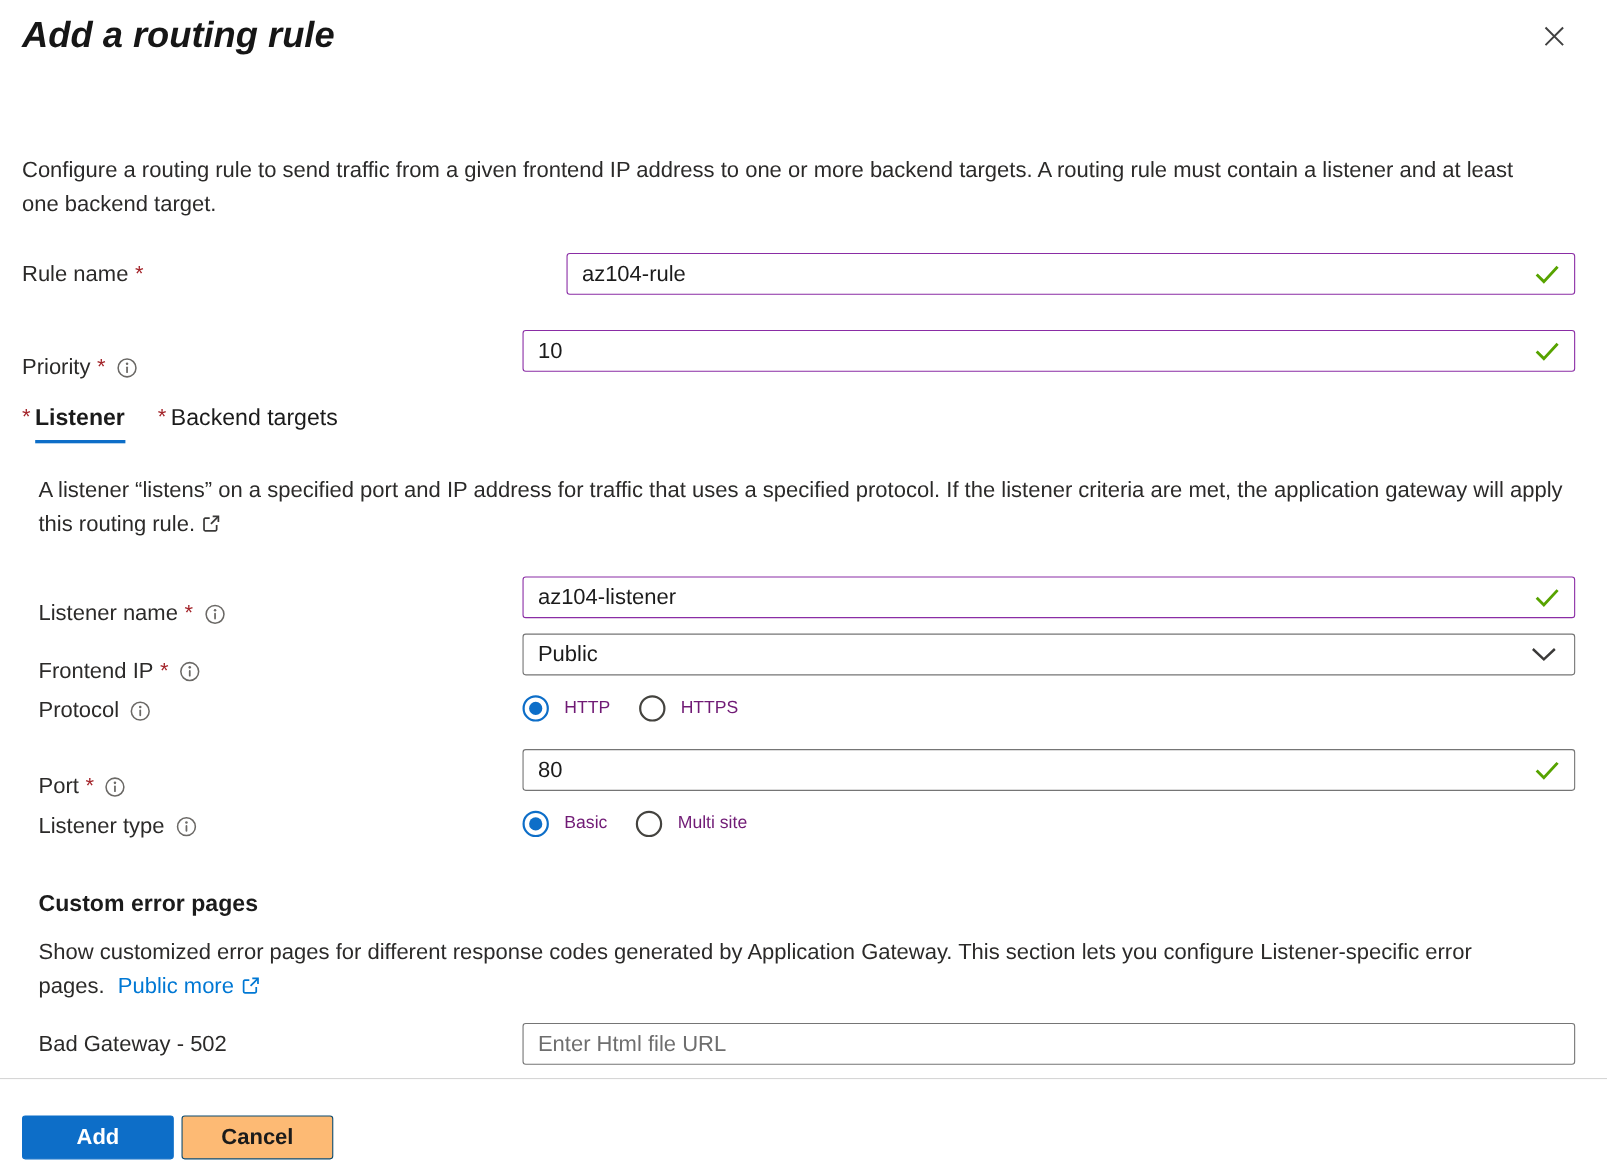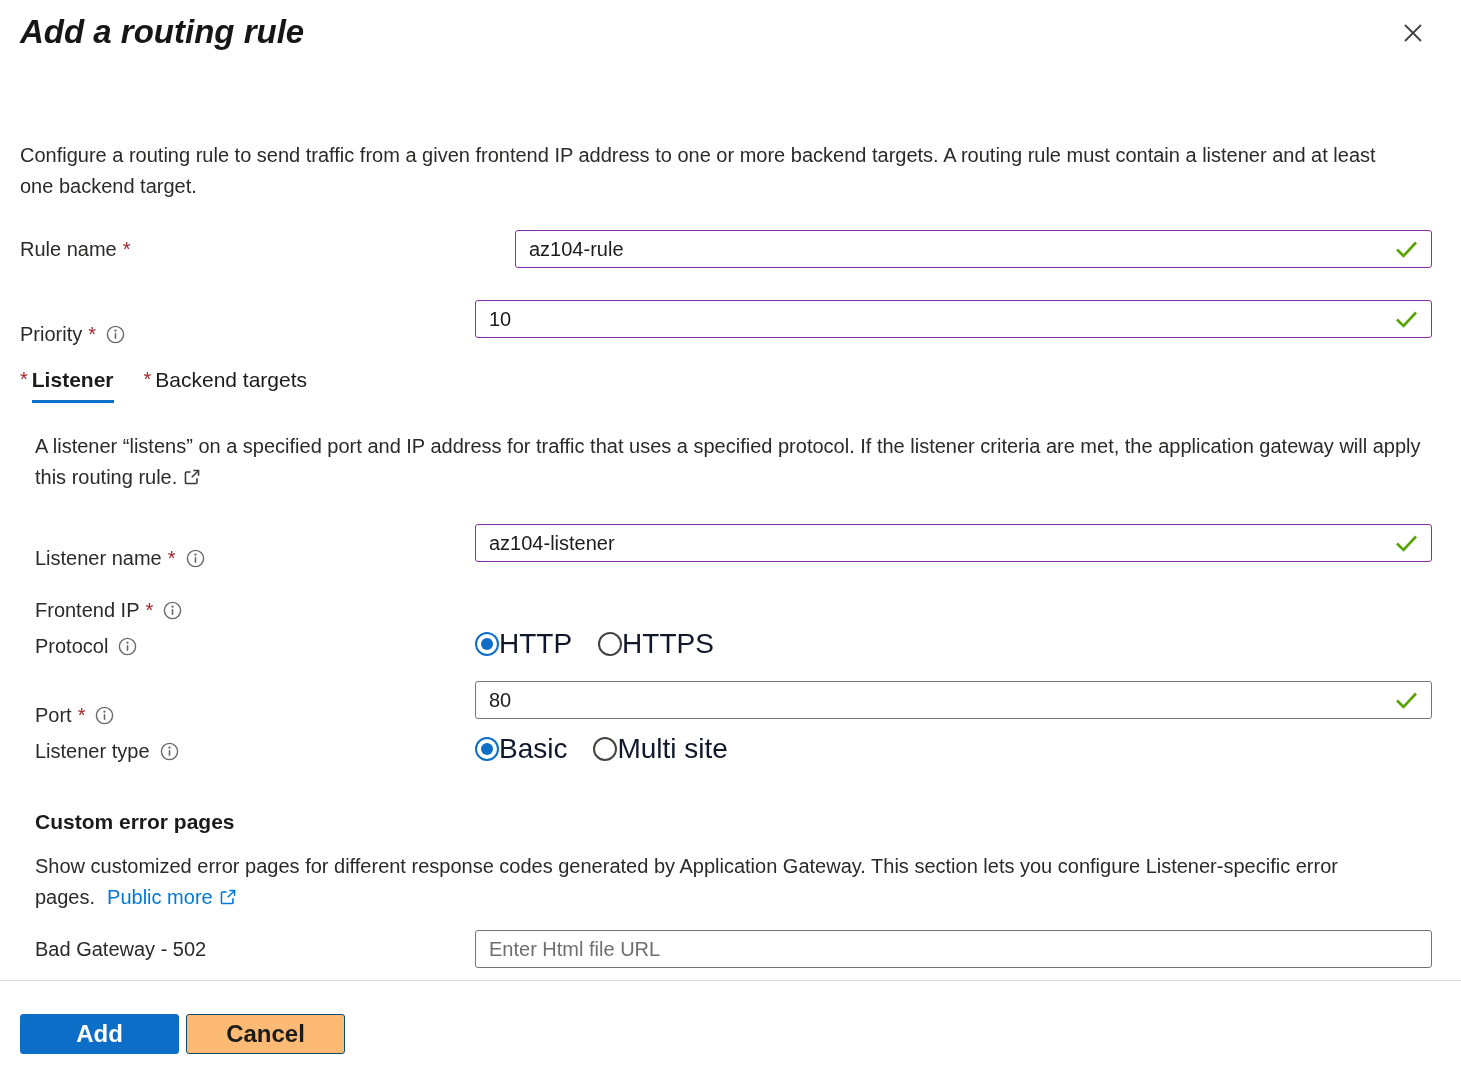--- a/index.html
+++ b/index.html
@@ -57,21 +57,21 @@
   
   .radio-group { display:flex; align-items:center; height:34px; }
   .radio-item { display:flex; align-items:center; margin-right:26px; cursor:pointer; }
   .radio-circle { width:24px; height:24px; border-radius:50%; border:2px solid #44433f; background:#fff; position:relative; flex:0 0 auto; }
   .radio-item.selected .radio-circle { border-color:#0d6ec8; }
   .radio-item.selected .radio-circle::after {
     content:""; position:absolute; left:50%; top:50%;
     width:12px; height:12px; margin:-6px 0 0 -6px;
     border-radius:50%; background:#0d6ec8;
   }
-  .radio-label { font-size:28px; color:#0f172a; }
+  .radio-label { font-size:16px; color:#701a75; margin-left:14px; }
 
   
   .tabs { display:flex; gap:30px; margin-top:30px; font-size:21px; }
   .tab { display:flex; cursor:pointer; }
   .tab .asterisk { margin:0 4px 0 0; }
   .tab-label { padding-bottom:8px; border-bottom:3px solid transparent; color:#1b1b1b; }
   .tab.active .tab-label { font-weight:bold; border-bottom-color:#0d6ec8; }
 
   .listener-desc { margin:28px 0 0 15px; font-size:20px; line-height:31px; max-width:1395px; color:#2b2a29; }
   .ext-icon { display:inline-block; vertical-align:-2px; margin-left:6px; line-height:0; }
@@ -89,21 +89,21 @@
   .row-port { margin-top:16px; }
   .row-ltype { margin-top:13px; }
   .row-badgw { margin-top:17px; }
 
   
   .footer {
     position:absolute; left:0; right:0; bottom:0; height:87px;
     background:#fff; border-top:1px solid #d6d6d6;
     padding:33px 0 0 20px; display:flex; gap:7px;
   }
-  .btn { height:40px; width:159px; border-radius:3px; font-family:inherit; font-size:24px; font-weight:bold; cursor:pointer; }
+  .btn { height:40px; width:138px; border-radius:3px; font-family:inherit; font-size:20px; font-weight:bold; cursor:pointer; }
   .btn-primary { background:#0d6ec8; border:1px solid #0d6ec8; color:#fff; }
   .btn-secondary { background:#fdba74; border:1px solid #0c4a6e; color:#1b1b1b; }
 </style>
 </head>
 <body>
 
 <div class="content">
 
   <div class="header">
     <h1 class="page-title">Add a routing rule</h1>
@@ -198,20 +198,30 @@
     <div class="label-col">
       <span>Frontend IP</span>
       <span class="asterisk">*</span>
       <span class="info-icon">
         <svg width="19" height="19" viewBox="0 0 19 19">
             <circle cx="9.5" cy="9.5" r="8.1" fill="none" stroke="#6b6966" stroke-width="1.4"></circle>
             <circle cx="9.5" cy="5.7" r="1.15" fill="#6b6966"></circle>
             <rect x="8.7" y="8.1" width="1.6" height="6" rx="0.8" fill="#6b6966"></rect>
           </svg>
       </span>
+    </div>
+    <div class="field-col">
+      <div class="dropdown">
+        <span>Public</span>
+        <span class="chevron-icon">
+          <svg width="25" height="16" viewBox="0 0 25 16">
+              <path d="M2.5 3 L12.5 12.5 L22.5 3" stroke="#3b3a39" stroke-width="2.2" fill="none"></path>
+            </svg>
+        </span>
+      </div>
     </div>
   </div>
 
   <div class="form-row row-proto indent">
     <div class="label-col">
       <span>Protocol</span>
       <span class="info-icon">
         <svg width="19" height="19" viewBox="0 0 19 19">
             <circle cx="9.5" cy="9.5" r="8.1" fill="none" stroke="#6b6966" stroke-width="1.4"></circle>
             <circle cx="9.5" cy="5.7" r="1.15" fill="#6b6966"></circle>

